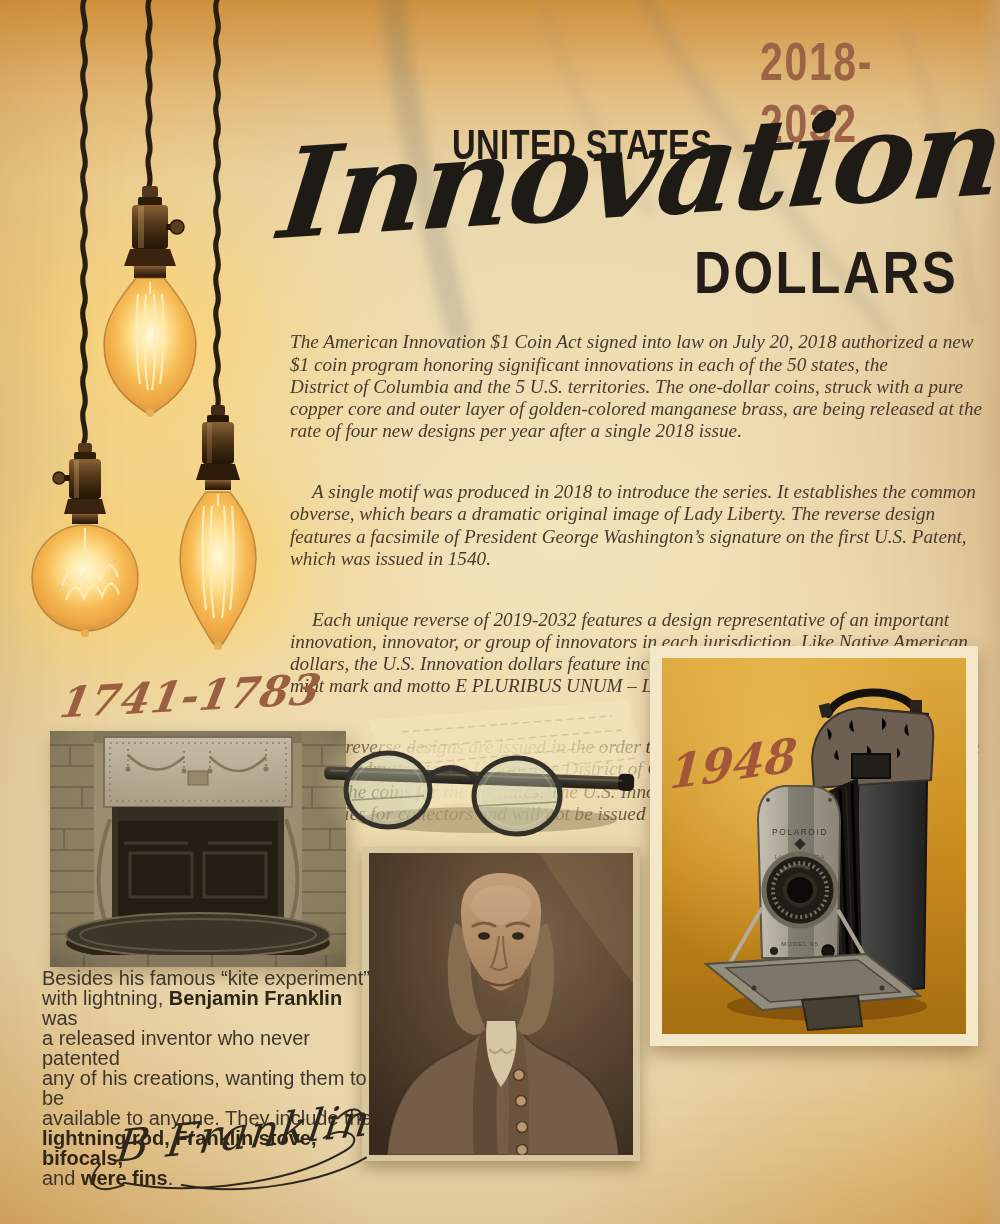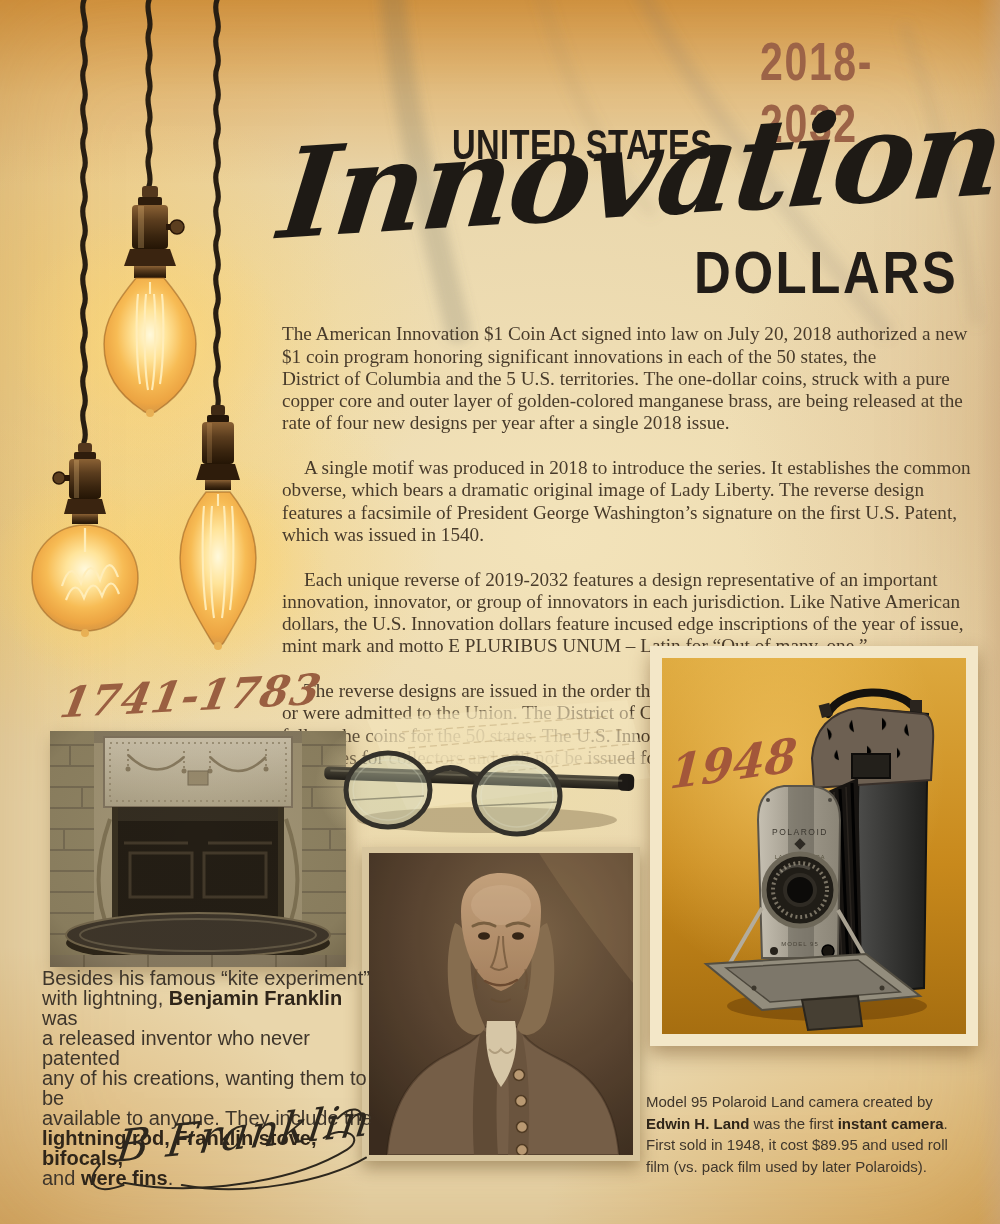--- a/index.html
+++ b/index.html
@@ -28,21 +28,21 @@
     left:288px;top:132px;font-family:"DejaVu Serif",serif;font-style:italic;font-weight:bold;
     font-size:124px;letter-spacing:-3px;color:#1e1a15;line-height:1;
     transform:rotate(-3.5deg) skewX(-10deg);transform-origin:left top;
   }
   .title-bottom{left:694px;top:238px;font-size:60px;letter-spacing:3px;color:#221d18;transform:scaleX(.85);}
   .intro{
     left:282px;top:301px;width:716px;
     font-size:19.2px;line-height:22.3px;color:#483b2b;
     white-space:pre-line;text-align:left;
   }
-  .intro p{margin:0;}
+  .intro p{margin:8px;font-style:italic;}
   .intro p.ind{text-indent:22px;}
   .era{
     left:66px;top:678px;font-family:"DejaVu Serif",serif;font-style:italic;font-weight:bold;
     font-size:42px;color:#9a5f41;letter-spacing:1px;
     transform:rotate(-3deg) skewX(-14deg);transform-origin:left top;
   }
   .y1948{
     left:672px;top:745px;font-family:"DejaVu Serif",serif;font-style:italic;font-weight:bold;
     font-size:46px;color:#a3573a;transform:rotate(-8deg) skewX(-12deg);transform-origin:left top;
   }
@@ -424,18 +424,14 @@
       <path d="M176,252 L214,318" stroke="#a9a292" stroke-width="4"></path>
       <polygon points="44,306 204,296 258,338 100,352" fill="#938d7d" stroke="#534e42" stroke-width="2"></polygon>
       <polygon points="64,310 196,302 238,334 108,344" fill="#7d776a" stroke="#4c473c" stroke-width="1.5"></polygon>
       <polygon points="140,342 196,338 200,368 146,372" fill="#463f33" stroke="#2b261e" stroke-width="2"></polygon>
       <circle cx="92" cy="330" r="2.5" fill="#3c372d"></circle>
         <circle cx="220" cy="330" r="2.5" fill="#3c372d"></circle>
     </svg>
   </div>
   <div class="abs y1948">1948</div>
 
-  <div class="abs cap cap-right"><span>Model 95 Polaroid Land camera created by
-</span><b>Edwin H. Land</b><span> was the first </span><b>instant camera</b><span>.
-First sold in 1948, it cost $89.95 and used roll
-film (vs. pack film used by later Polaroids).</span></div>
 
 </div>
 
 </body></html>

